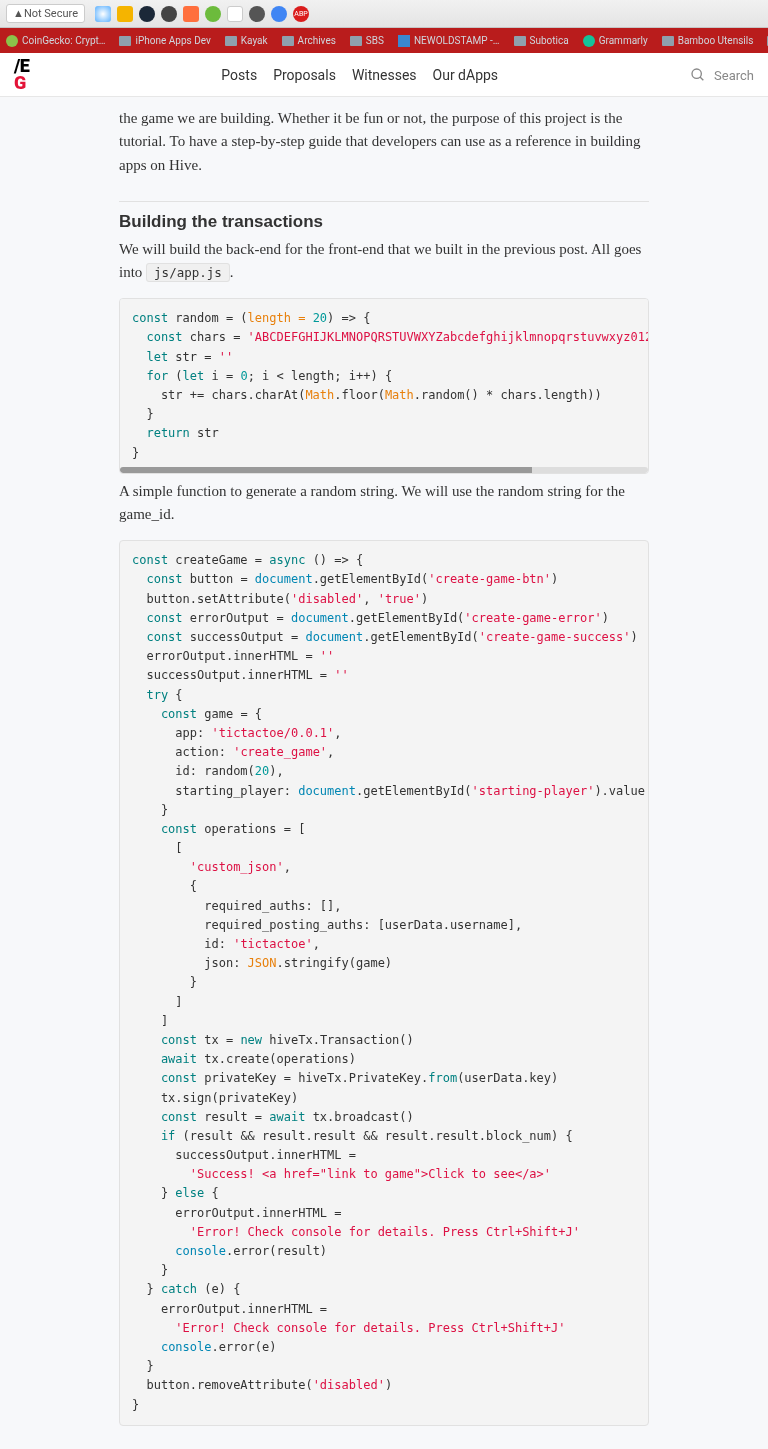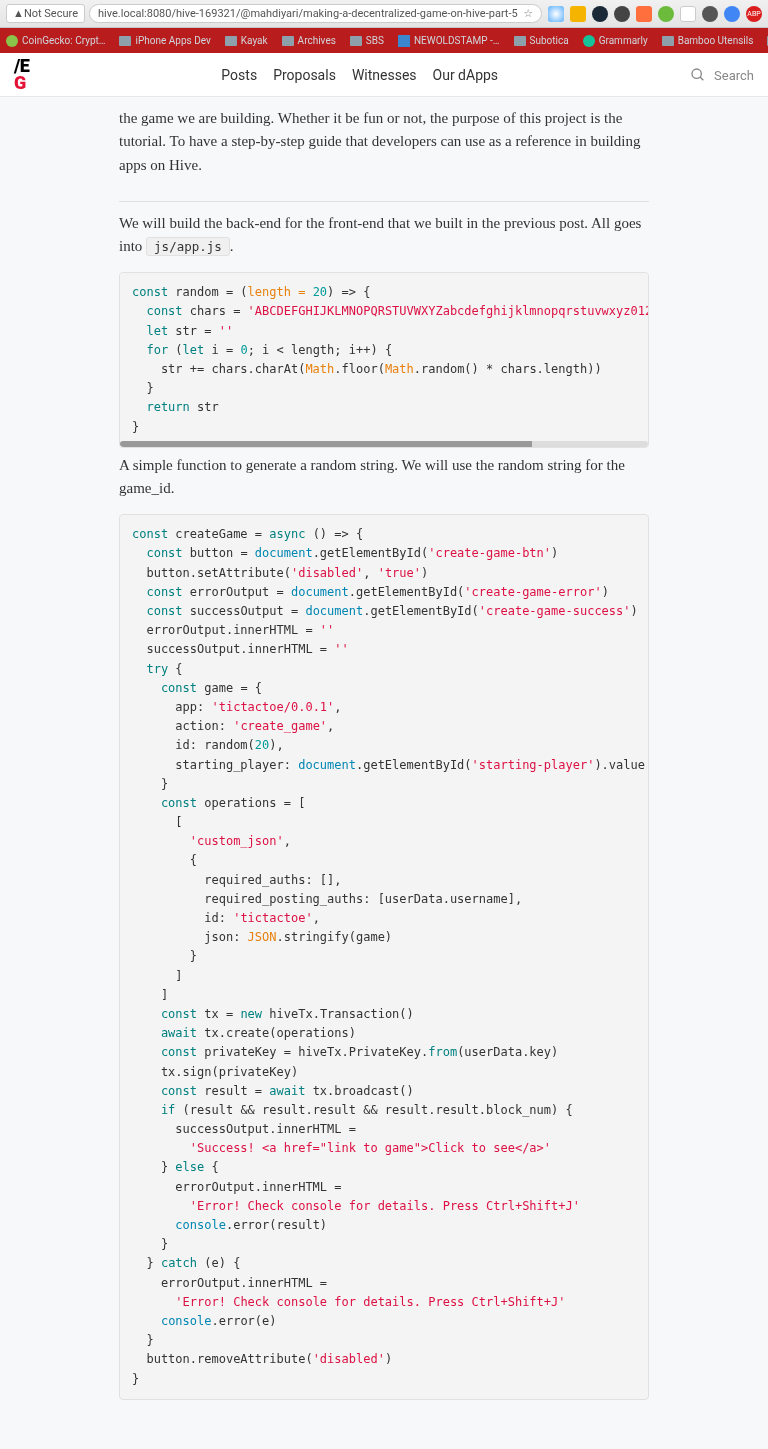--- a/index.html
+++ b/index.html
@@ -28,24 +28,20 @@
 .codeblk{background:#f4f4f4;border:1px solid #e1e1e1;border-radius:4px;margin:14px 0 6px;font-family:Menlo,Consolas,monospace;font-size:12px;line-height:1.6;overflow-x:auto;position:relative}
 .codeblk pre{padding:10px 12px;white-space:pre}
 .codeblk.sb::after{content:"";position:absolute;bottom:0;left:0;right:0;height:6px;background:linear-gradient(90deg,#999 0,#999 78%,#ddd 78%);border-radius:3px}
 .k{color:#008080}.s{color:#d14}.n{color:#099}.o{color:#e8800c}.b{color:#0086b3}
 </style>
 </head>
 <body>
 
 <div class="chrome">
  <div class="sec">▲ <span>Not Secure</span></div>
- <div class="urlbar">
-      <span>hive.local:8080/hive-169321/@mahdiyari/making-a-decentralized-game-on-hive-part-5</span>
-      <span class="star">☆</span>
-    </div>
  <div class="exticons">
   <span class="ext" style="background:radial-gradient(circle,#fff,#5ab0ff)"></span>
   <span class="ext" style="background:#f5b400"></span>
   <span class="ext" style="background:#1b2838;border-radius:50%"></span>
   <span class="ext" style="background:#444;border-radius:50%"></span>
   <span class="ext" style="background:#ff6f3d;position:relative"></span>
   <span class="ext" style="background:#6cbb3c;border-radius:50%"></span>
   <span class="ext" style="background:#fff;border:1px solid #ccc"></span>
   <span class="ext" style="background:#555;border-radius:50%"></span>
   <span class="ext" style="background:#4086f4;border-radius:50%"></span>
@@ -108,20 +104,21 @@
         <circle cx="10" cy="10" r="7"></circle>
         <line x1="20" y1="20" x2="15" y2="15"></line>
       </svg>
   <span>Search</span>
  </div>
 </div>
 
 <div class="article">
  <p>the game we are building. Whether it be fun or not, the purpose of this project is the tutorial. To have a step-by-step guide that developers can use as a reference in building apps on Hive.</p>
  <hr>
+ <h2>Building the transactions</h2>
  <p><span>We will build the back-end for the front-end that we built in the previous post. All goes into </span><code class="inl">js/app.js</code><span>.</span></p>
 
  <div class="codeblk sb">
       <pre><span class="k">const</span><span> random = (</span><span class="o">length = </span><span class="n">20</span><span>) =&gt; {</span>
 <span class="k">  const</span><span> chars = </span><span class="s">'ABCDEFGHIJKLMNOPQRSTUVWXYZabcdefghijklmnopqrstuvwxyz0123456789'</span>
 <span class="k">  let</span><span> str = </span><span class="s">''</span>
 <span class="k">  for</span><span> (</span><span class="k">let</span><span> i = </span><span class="n">0</span><span>; i &lt; length; i++) {</span>
 <span>    str += chars.charAt(</span><span class="o">Math</span><span>.floor(</span><span class="o">Math</span><span>.random() * chars.length))</span>
 <span>  }</span>
 <span class="k">  return</span><span> str</span>

